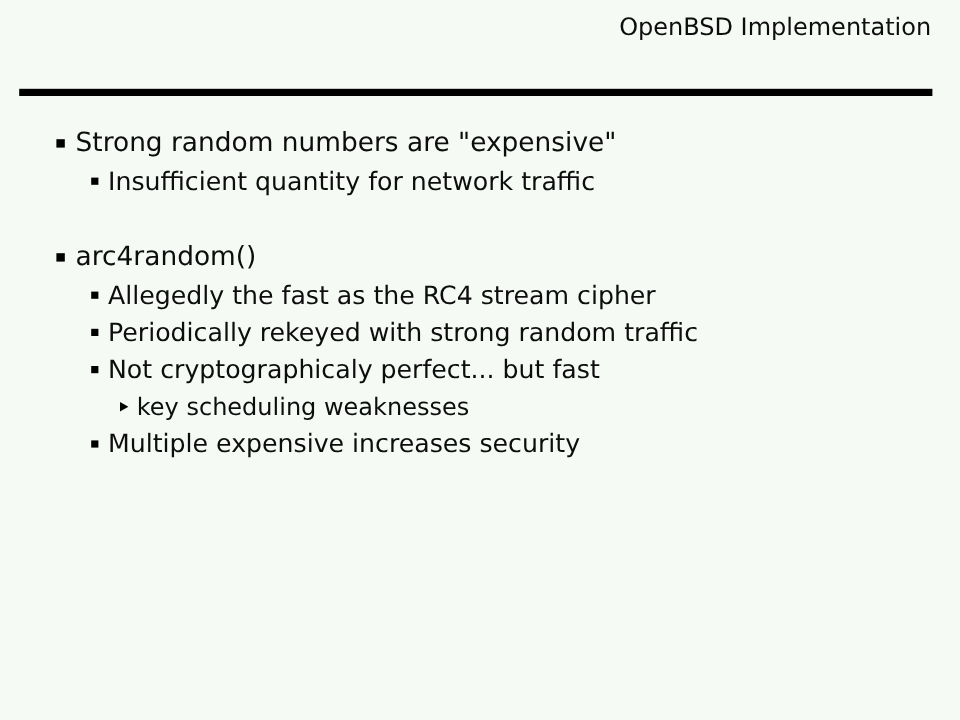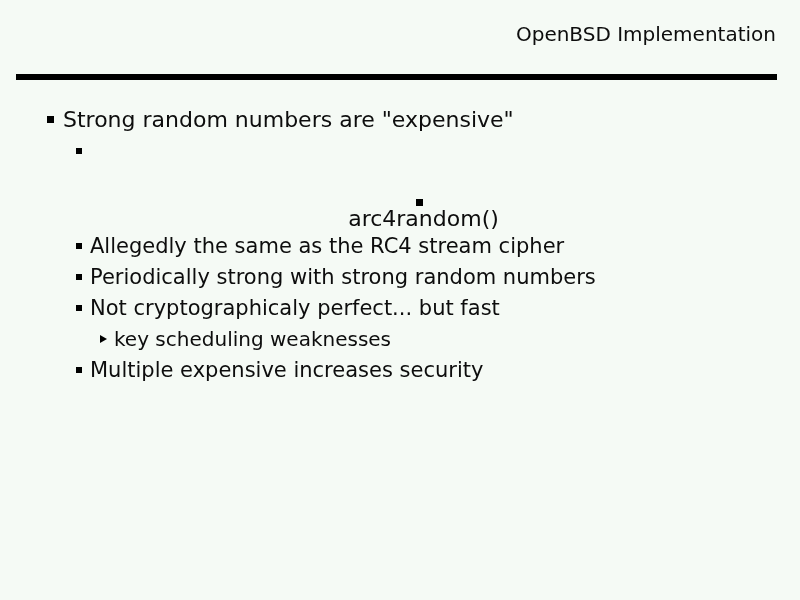--- a/index.html
+++ b/index.html
@@ -15,21 +15,20 @@
     font-family: "DejaVu Sans", sans-serif;
     overflow: hidden;
   }
   .header-right {
     position: absolute;
     top: 10px;
     right: 24px;
     font-size: 20px;
     line-height: 24px;
     white-space: nowrap;
-    margin-top: 12px;
   }
   .slide-title {
     position: absolute;
     top: 38px;
     left: 27px;
     font-size: 28px;
     line-height: 32px;
     white-space: nowrap;
   }
   .title-rule {
@@ -47,21 +46,20 @@
     right: 0;
   }
   .bullet-item {
     display: flex;
     align-items: center;
     height: 31px;
     white-space: nowrap;
   }
   .bullet-item.gap-before {
     margin-top: 33px;
-    flex-direction: column;
   }
   .level-1 { padding-left: 47px; font-size: 22px; }
   .level-2 { padding-left: 76px; font-size: 21px; }
   .level-3 { padding-left: 100px; font-size: 20px; }
   .marker-square-1 {
     flex: 0 0 auto;
     width: 7px; height: 7px;
     background: #000;
     margin-right: 9px;
   }
@@ -95,35 +93,36 @@
 
   <div class="bullet-list">
 
     <div class="bullet-item level-1">
       <span class="marker-square-1"></span>
       <span class="bullet-text">Strong random numbers are "expensive"</span>
     </div>
 
     <div class="bullet-item level-2">
       <span class="marker-square-2"></span>
+      <span class="bullet-text">Insufficient quantity for network traffic</span>
     </div>
 
     <div class="bullet-item level-1 gap-before">
       <span class="marker-square-1"></span>
       <span class="bullet-text">arc4random()</span>
     </div>
 
     <div class="bullet-item level-2">
       <span class="marker-square-2"></span>
-      <span class="bullet-text">Allegedly the same as the RC4 stream cipher</span>
+      <span class="bullet-text">Allegedly the fast as the RC4 stream cipher</span>
     </div>
 
     <div class="bullet-item level-2">
       <span class="marker-square-2"></span>
-      <span class="bullet-text">Periodically strong with strong random numbers</span>
+      <span class="bullet-text">Periodically rekeyed with strong random traffic</span>
     </div>
 
     <div class="bullet-item level-2">
       <span class="marker-square-2"></span>
       <span class="bullet-text">Not cryptographicaly perfect... but fast</span>
     </div>
 
     <div class="bullet-item level-3">
       <span class="marker-arrow-3"></span>
       <span class="bullet-text">key scheduling weaknesses</span>

